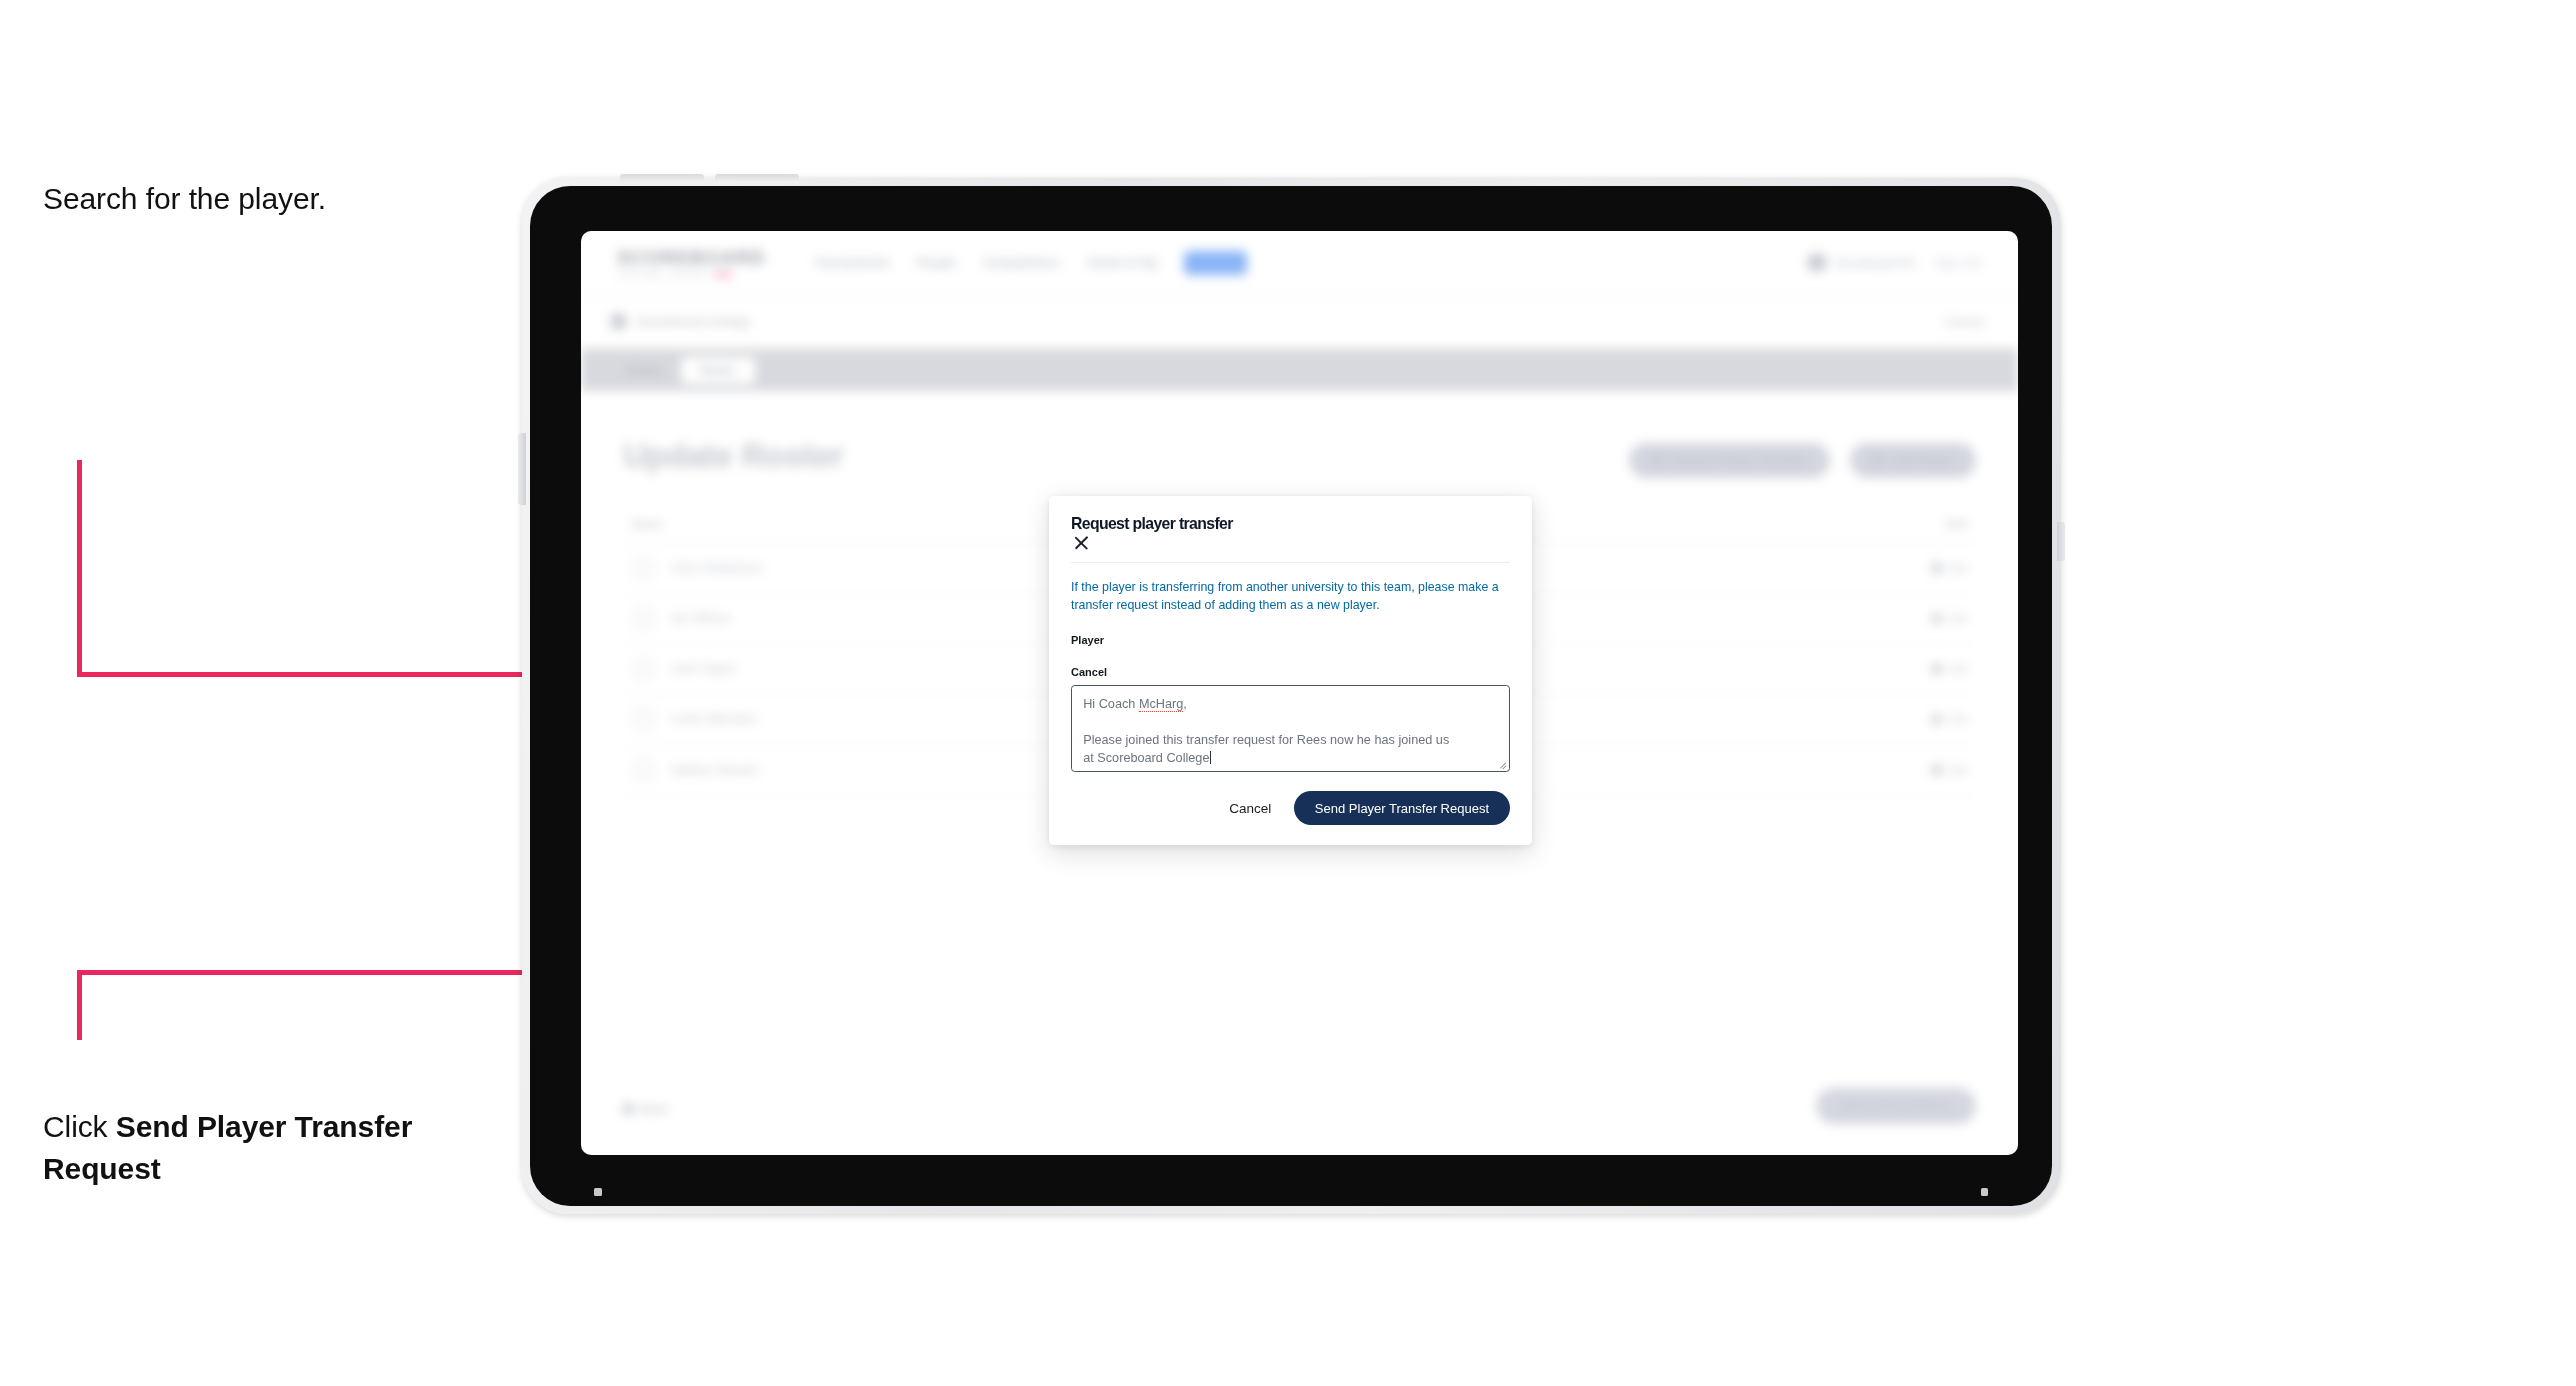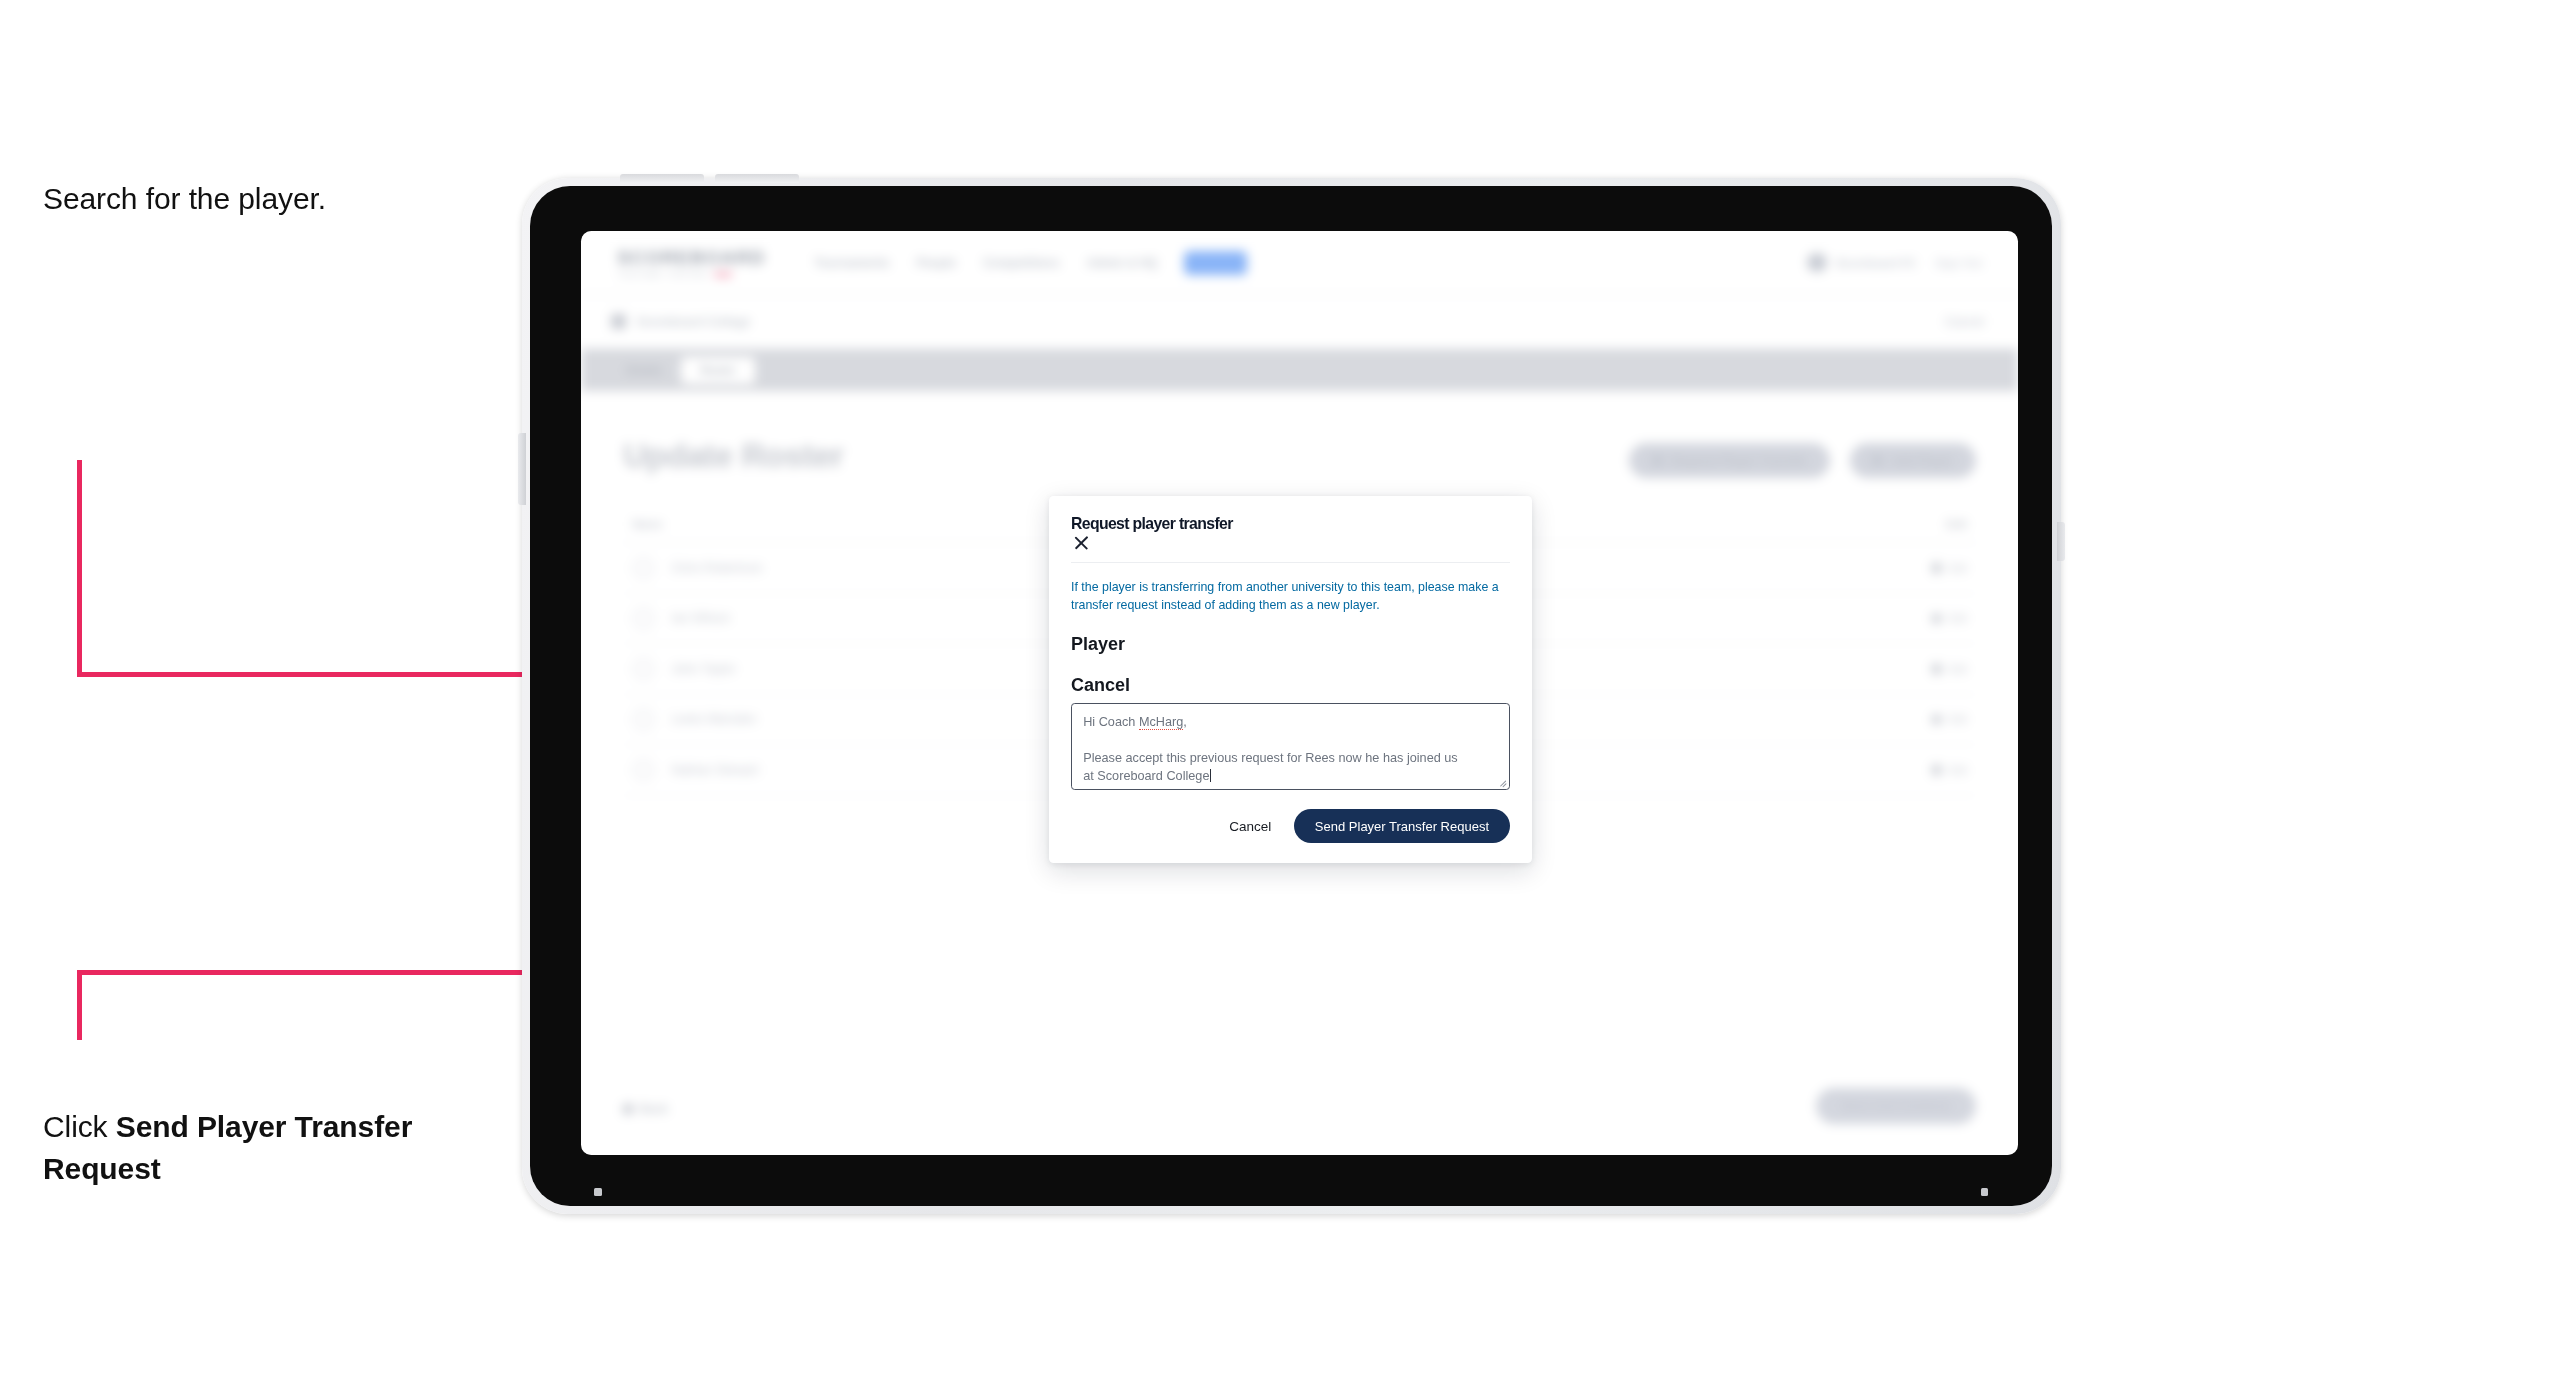--- a/index.html
+++ b/index.html
@@ -233,21 +233,21 @@
   .close-btn:before { transform: rotate(45deg); }
   .close-btn:after { transform: rotate(-45deg); }
 
   .modal-desc {
     margin-top: 15px;
     font-size: 12.4px; line-height: 1.5;
     color: #0369a1;
   }
   .field-label {
     margin-top: 19.5px; margin-bottom: 6.7px;
-    font-size: 18px; font-weight: 700; color: #14181f;
+    font-size: 11px; font-weight: 700; color: #14181f;
   }
   .player-input {
     width: 100%; height: 37px;
     background: #eef0f2;
     border: 0.7px solid #d7dae0;
     border-radius: 4.5px;
     padding: 0 12px;
     font-size: 13px; color: #57606c;
     font-family: "Liberation Sans", sans-serif;
     outline: none;
@@ -458,21 +458,21 @@
       <div class="close-btn"></div>
     </div>
 
     <div class="modal-desc">If the player is transferring from another university to this team, please make a transfer request instead of adding them as a new player.</div>
 
     <div class="field-label">Player</div>
 
     <div class="field-label">Cancel</div>
     <div class="msg-box">
       <div class="msg-line"><span>Hi Coach </span><span class="sp">McHarg</span><span>,</span></div>
-      <div class="msg-line gap">Please accept this previous request for Rees now he has joined us</div>
+      <div class="msg-line gap">Please joined this transfer request for Rees now he has joined us</div>
       <div class="msg-line"><span>at Scoreboard College</span><i class="caret"></i></div>
       <div class="resize-grip"></div>
     </div>
 
     <div class="modal-foot">
       <button class="cancel-btn">Cancel</button>
       <button class="send-btn">Send Player Transfer Request</button>
     </div>
   </div>
 

